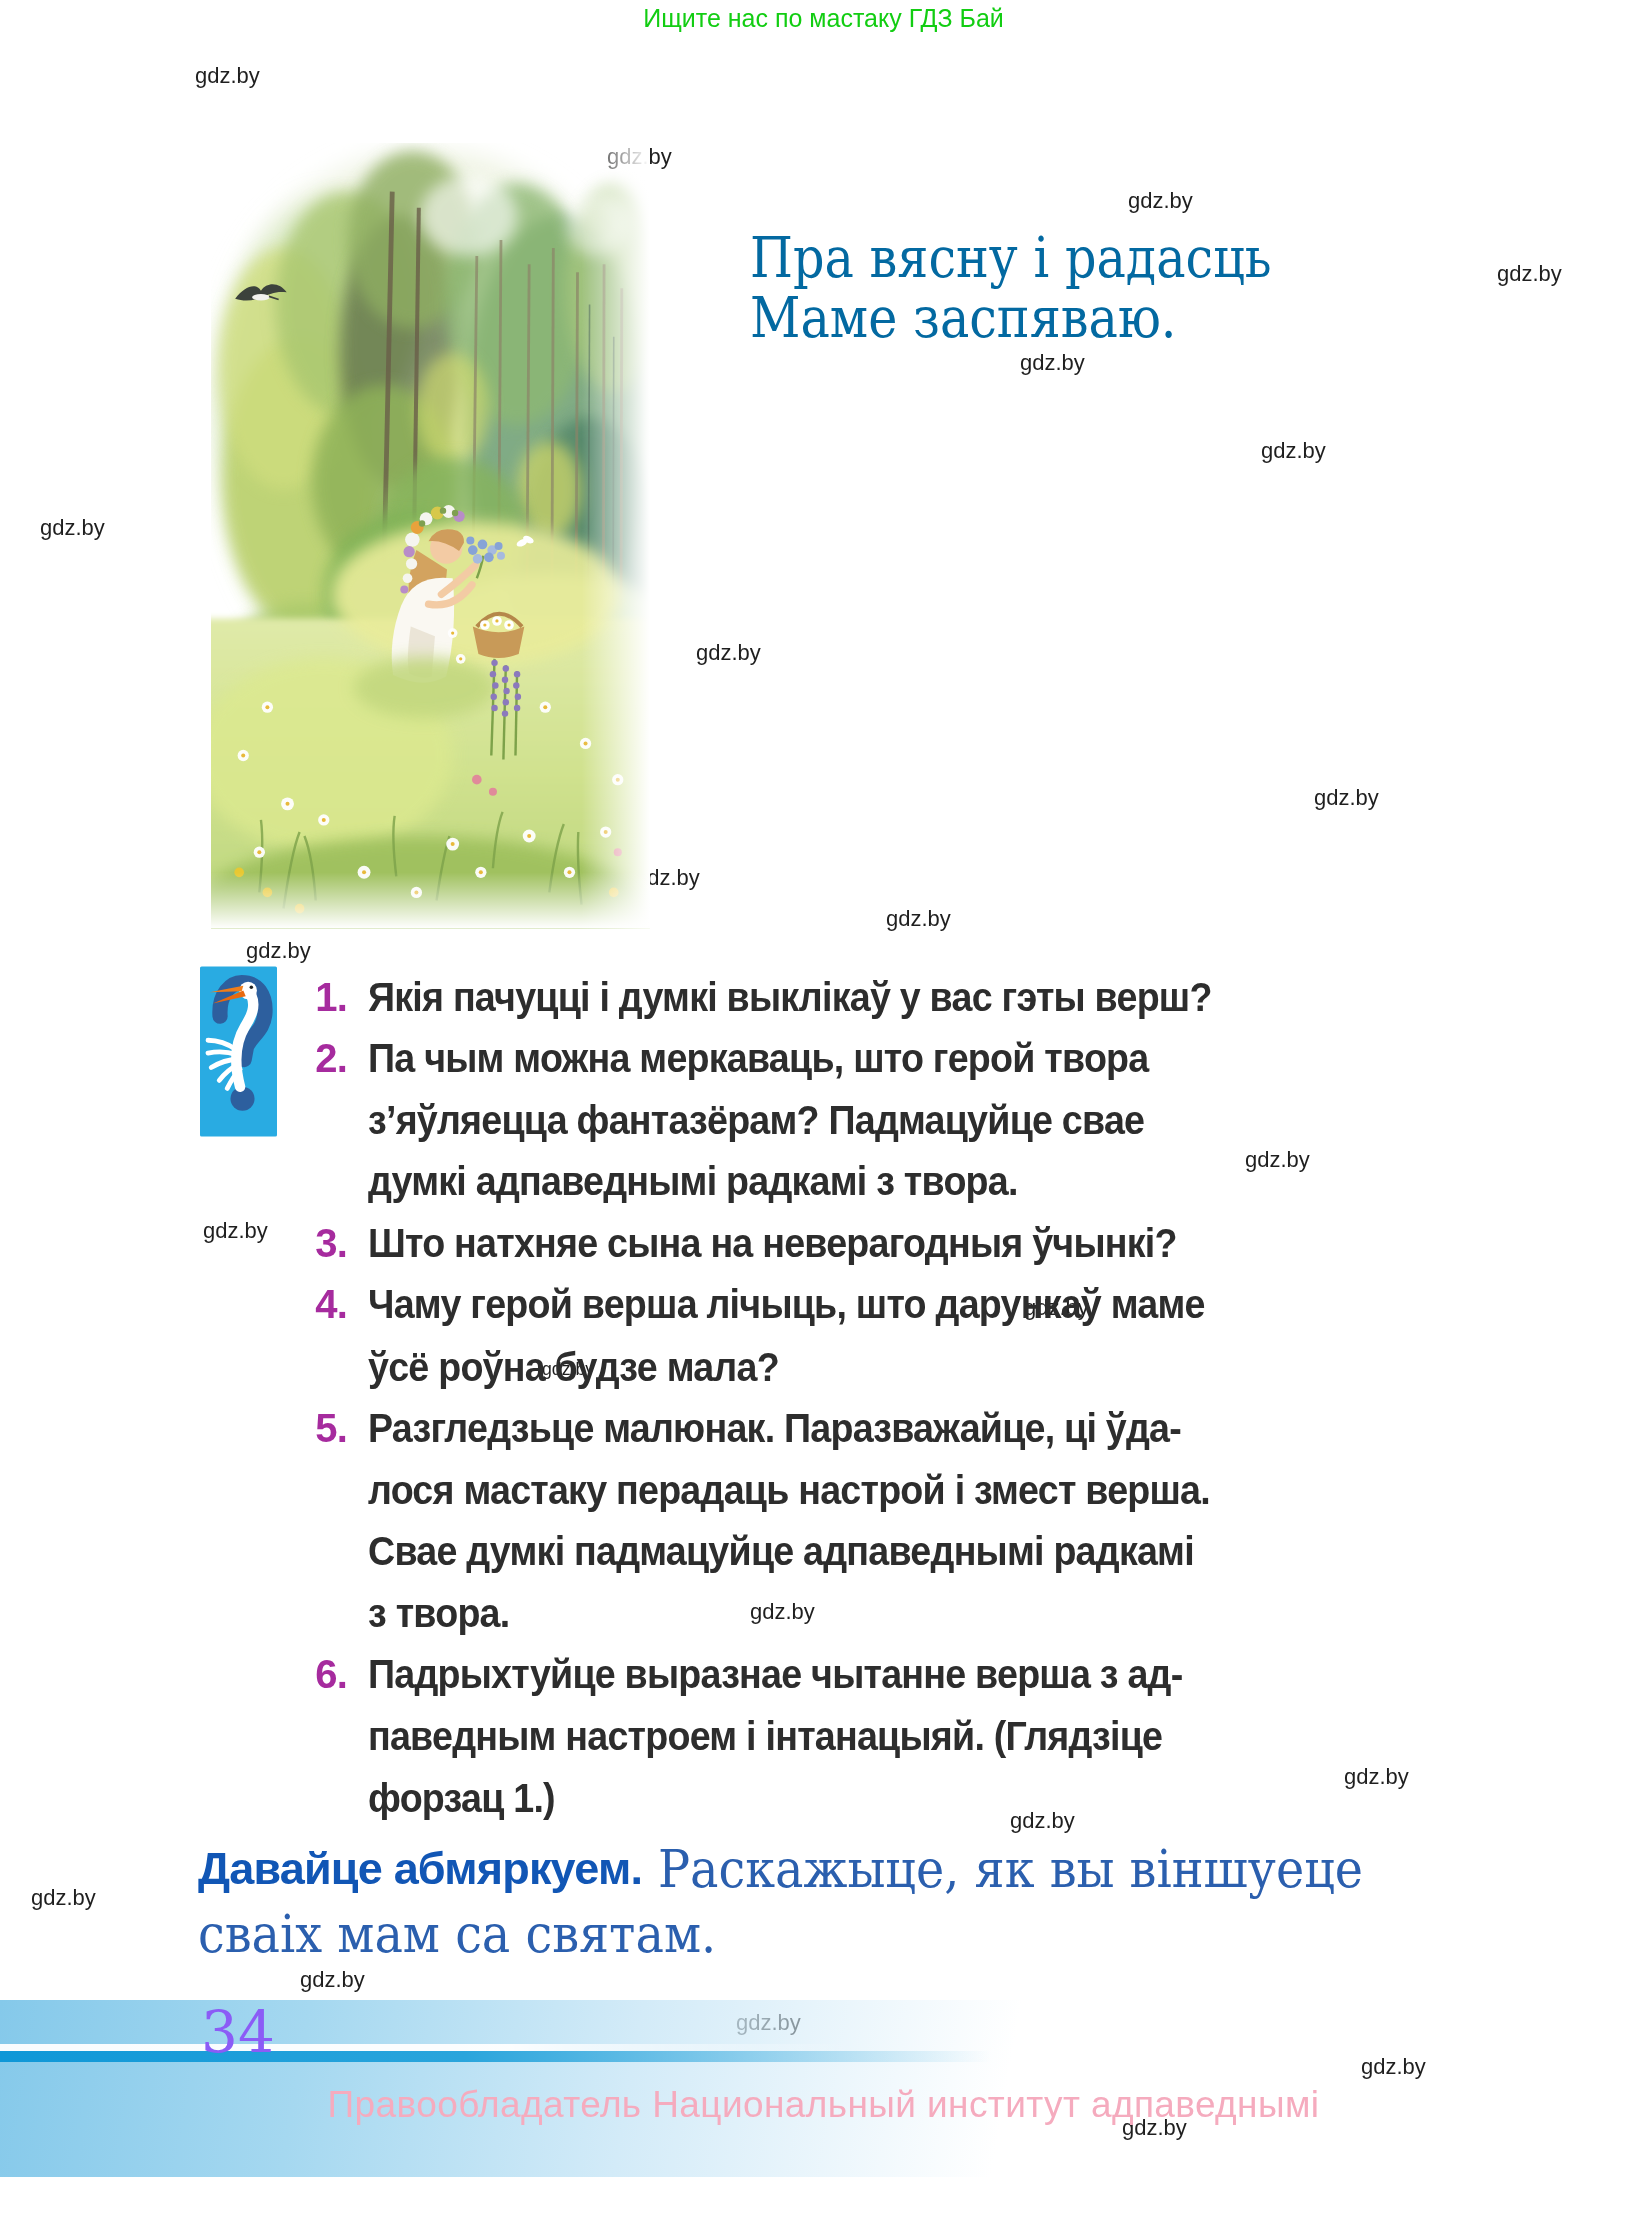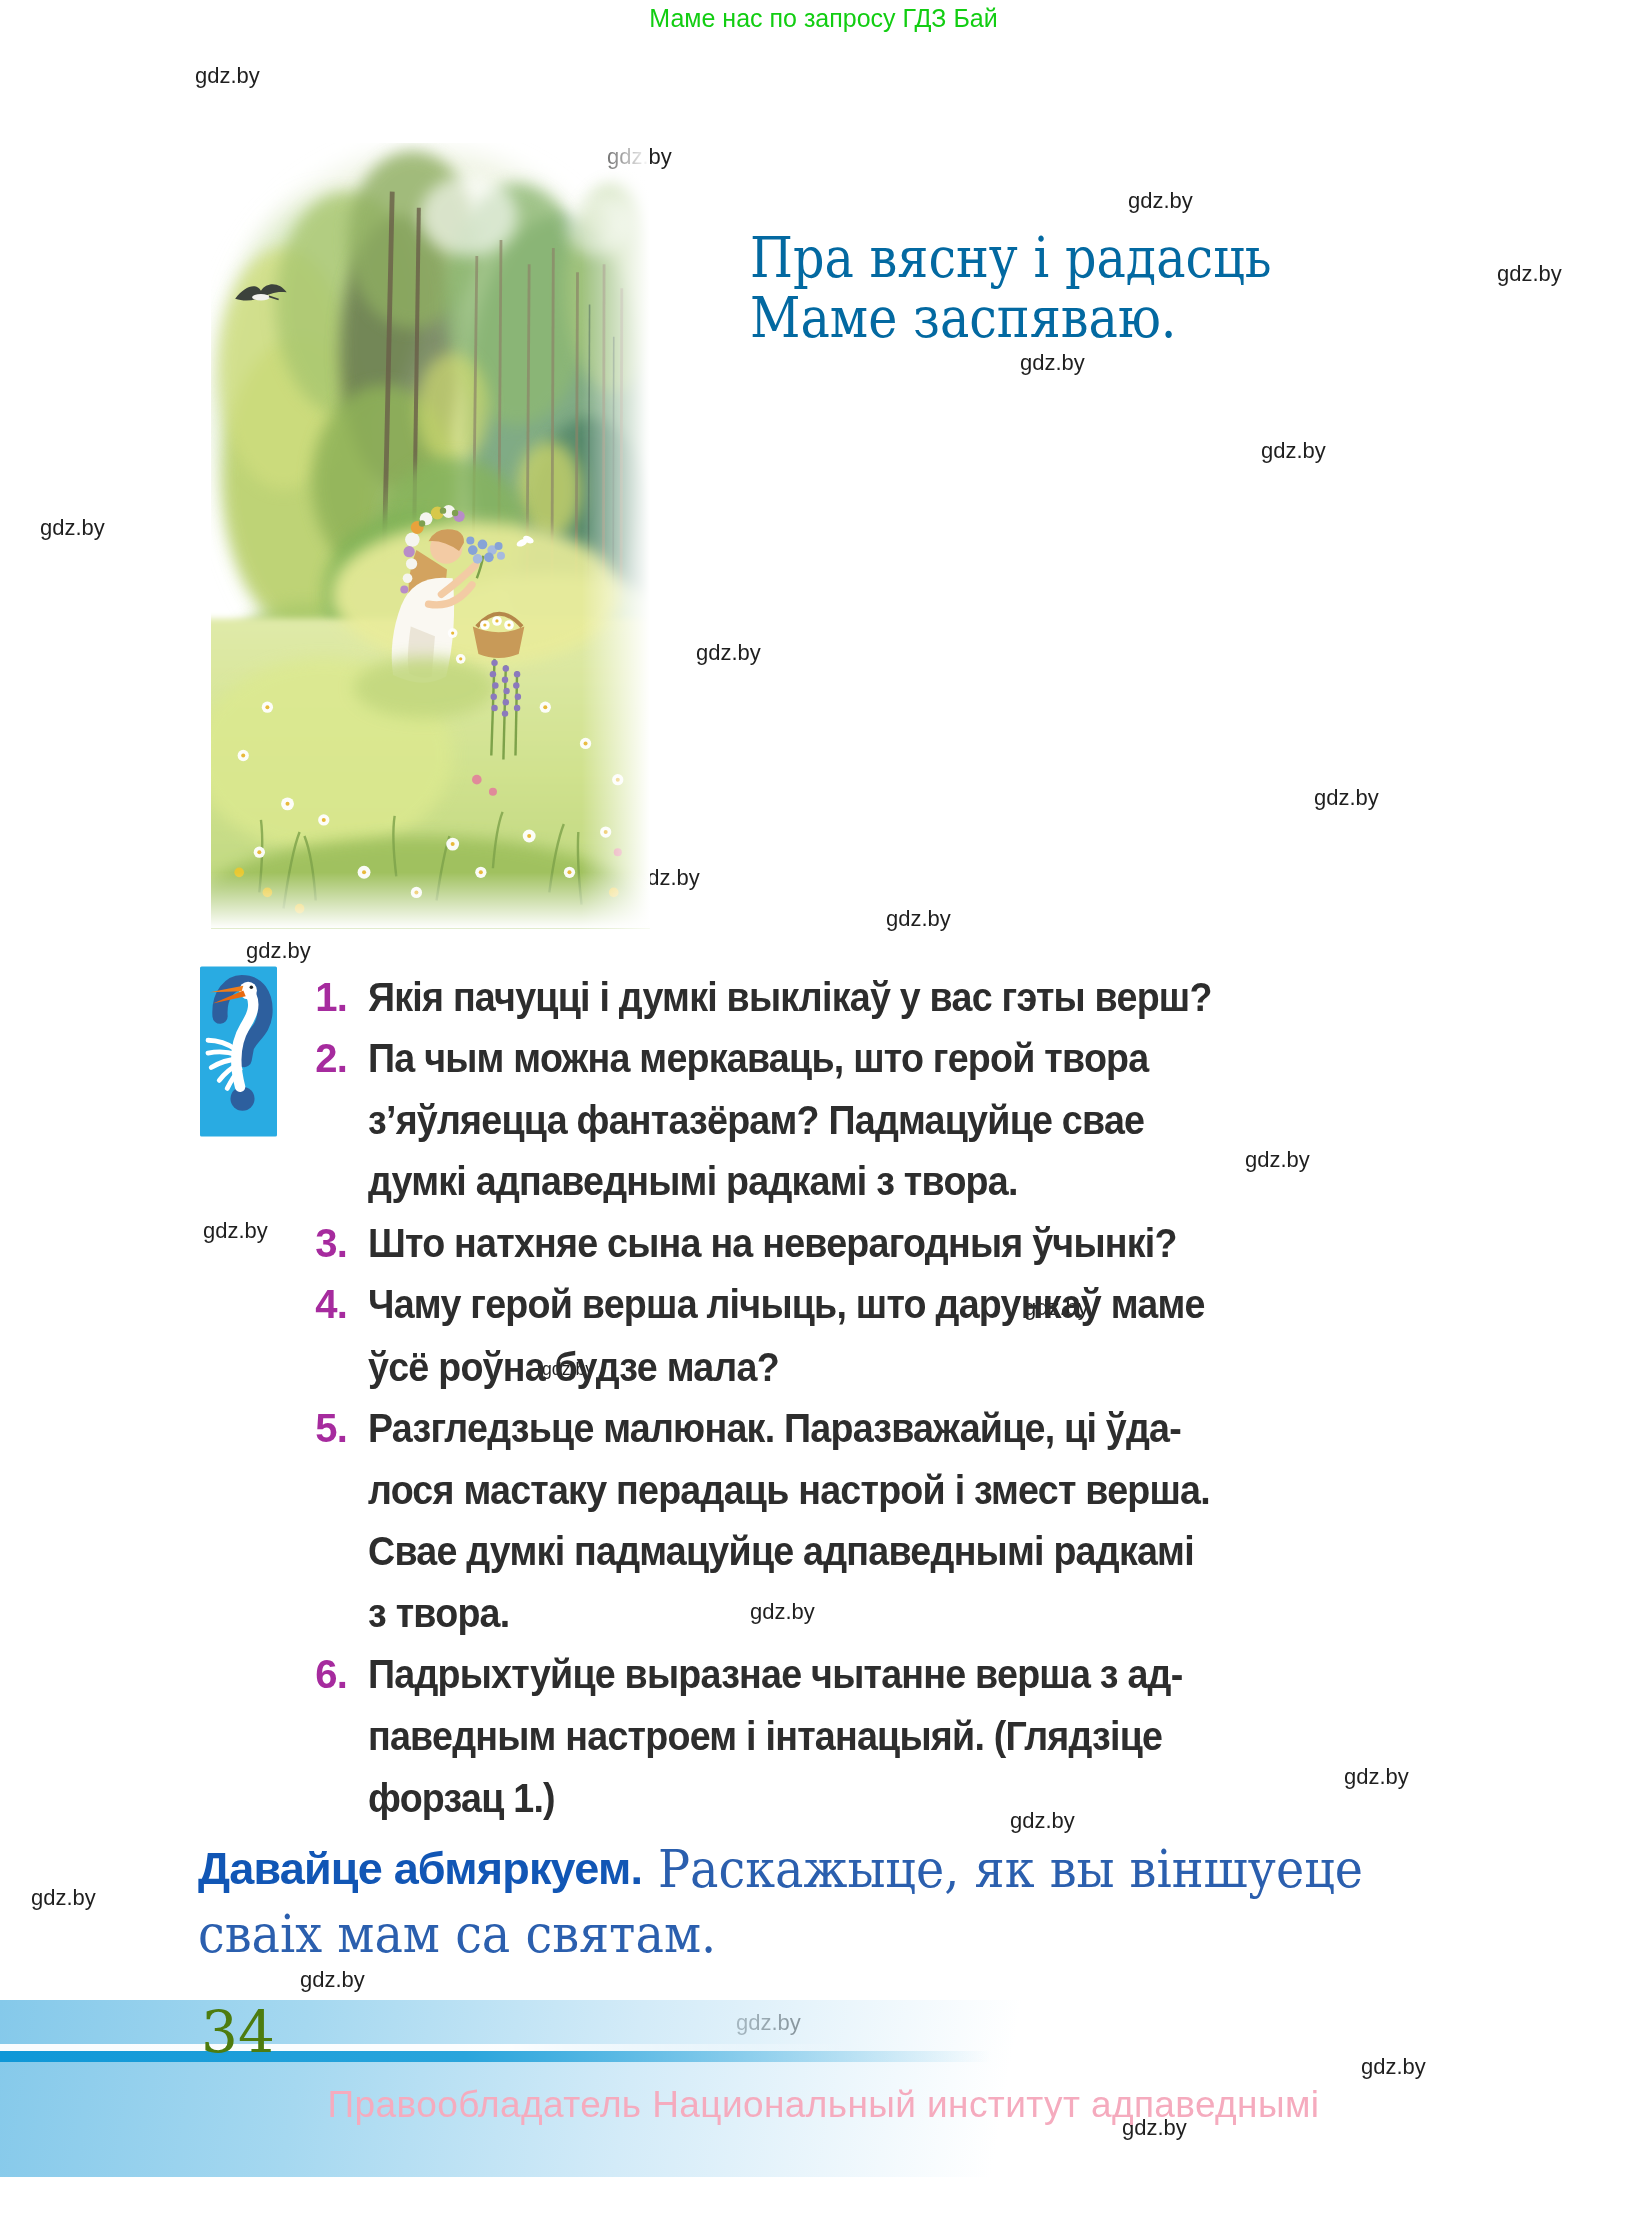--- a/index.html
+++ b/index.html
@@ -39,33 +39,33 @@
   .discuss-line2{position:absolute;left:198px;top:1904px;font:53px/60px "DejaVu Serif",serif;
                  color:#2b5fae;transform:scaleX(.9);transform-origin:left top;white-space:nowrap;}
 
   
   .band{position:absolute;left:0;top:2000px;width:1080px;height:177px;
         background:linear-gradient(100deg,#85c9ea 0%,#a5d8f0 28%,#d3ebf8 58%,rgba(255,255,255,0) 92%);}
   .band-white-line{position:absolute;left:0;top:2044px;width:854px;height:7.3px;
         background:linear-gradient(90deg,rgba(255,255,255,.95) 0%,rgba(255,255,255,.95) 60%,rgba(255,255,255,0) 100%);}
   .band-blue-line{position:absolute;left:0;top:2051px;width:1032px;height:11.3px;
         background:linear-gradient(90deg,#0f97d7 0%,#2aa5dc 45%,rgba(42,165,220,0) 96%);}
-  .page-num{position:absolute;left:201px;top:2000px;font:58px/64px "DejaVu Serif",serif;color:#4d7c0f;}
+  .page-num{position:absolute;left:201px;top:2000px;font:58px/64px "DejaVu Serif",serif;color:#8b5cf6;}
   .copyright{position:absolute;left:0;top:2083px;width:100%;text-align:center;
              font:37px/44px "Liberation Sans",sans-serif;color:#f5abbe;letter-spacing:0.4px;}
   .links{position:absolute;left:0;top:2178px;width:100%;text-align:center;
          font:27px/34px "Liberation Sans",sans-serif;color:#1a43cf;}
   .links span{margin:0 8px;}
 </style>
 </head>
 <body>
 
 <div class="page">
 
-  <div class="promo">Маме нас по запросу ГДЗ Бай</div>
+  <div class="promo">Ищите нас по мастаку ГДЗ Бай</div>
 
   <span class="wm" style="left:195px;top:64px">gdz.by</span>
   <span class="wm" style="left:607px;top:145px">gdz.by</span>
   <span class="wm" style="left:1128px;top:189px">gdz.by</span>
   <span class="wm" style="left:1497px;top:262px">gdz.by</span>
   <span class="wm" style="left:1020px;top:351px">gdz.by</span>
   <span class="wm" style="left:1261px;top:439px">gdz.by</span>
   <span class="wm" style="left:40px;top:516px">gdz.by</span>
   <span class="wm" style="left:696px;top:641px">gdz.by</span>
   <span class="wm" style="left:1314px;top:786px">gdz.by</span>

